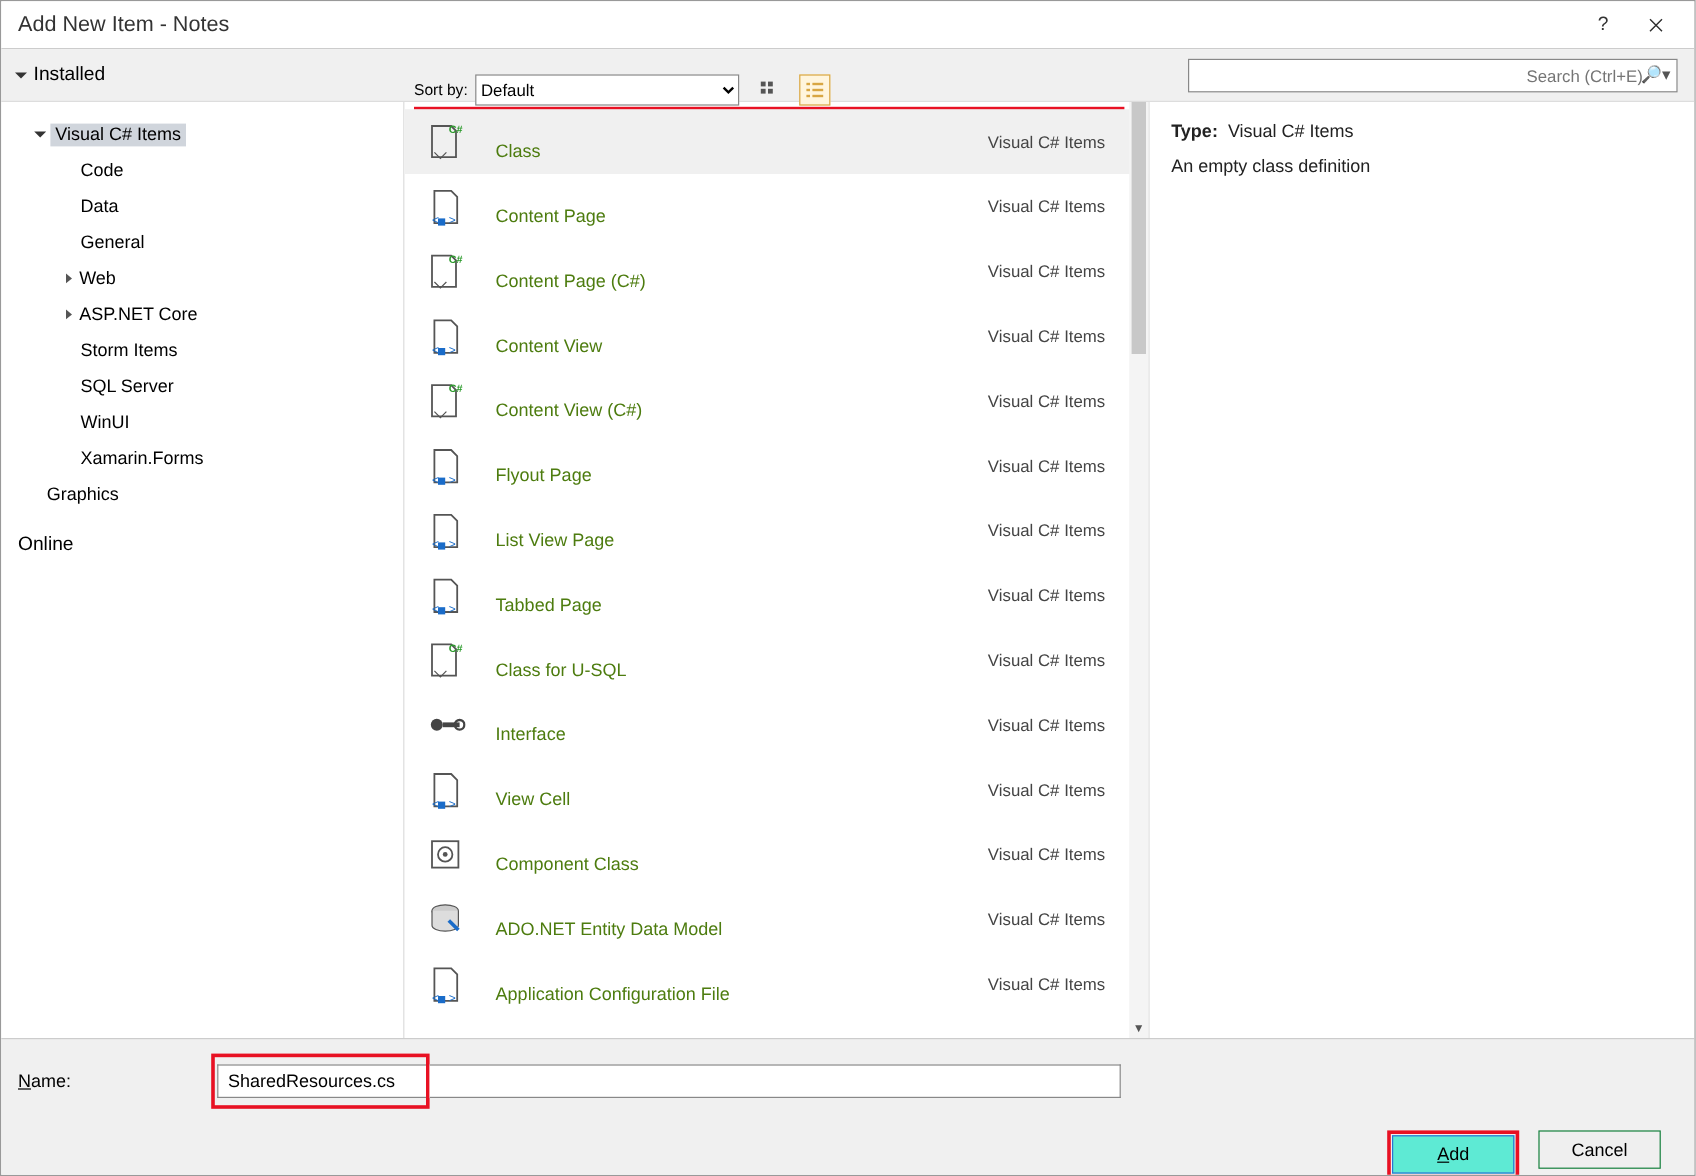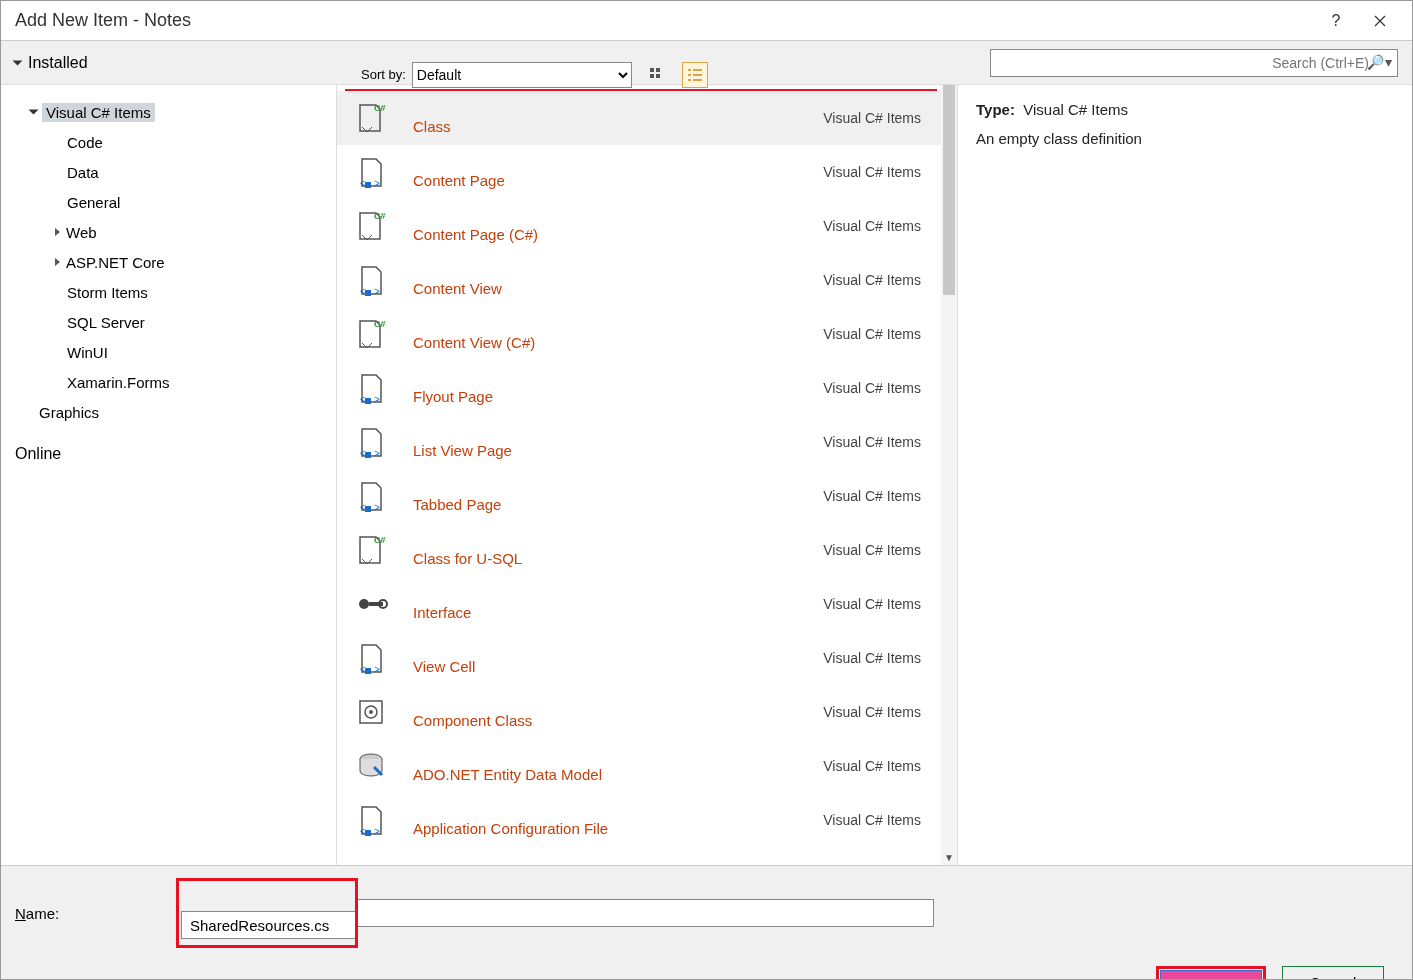--- a/index.html
+++ b/index.html
@@ -28,21 +28,21 @@
   height: 44px;
   background: #f0f0f0;
   border-bottom: 1px solid #ddd;
   display: flex;
   align-items: center;
   padding-left: 14px;
   position: relative;
 }
 .topbar .installed-hdr { font-size: 16px; }
 .topbar .tri { display:inline-block; width:0; height:0; border-left:5px solid #333; border-top:5px solid transparent; border-bottom:5px solid transparent; transform: rotate(90deg); margin-right:8px; }
-.topbar .sortby { position:absolute; left:360px; display:flex; align-items:center; gap:6px;margin-top:24px; }
+.topbar .sortby { position:absolute; left:344px; display:flex; align-items:center; gap:6px;margin-top:24px; }
 .topbar .sortby select { height:26px; width:220px; font-size:14px; border:1px solid #888; background:#fff; }
 .topbar .viewbtn { width:26px; height:26px; border:1px solid transparent; display:flex; align-items:center; justify-content:center; margin-left:6px; }
 .topbar .viewbtn.active { border:1px solid #d8a642; background:#fff5dd; }
 .topbar .search { position:absolute; right:14px; top:8px; width:408px; }
 .topbar .search input { width:100%; height:28px; border:1px solid #888; padding:0 28px 0 8px; font-size:14px; color:#555;text-align:right; }
 .topbar .search .si { position:absolute; right:6px; top:5px; font-size:14px; color:#555; }
 
 .main {
   display: flex;
   height: 780px;
@@ -78,21 +78,21 @@
 .listitems { padding-top:6px; }
 .row {
   height: 54px;
   display:flex;
   align-items:center;
   padding: 0 24px 0 14px;
   position: relative;
 }
 .row.sel { background:#f0f0f0; }
 .row .iconbox { width: 40px; height:40px; margin-right: 22px; display:flex; align-items:center; justify-content:center; }
-.row .name { font-size:15px; color:#c2410c; flex:0 0 380px;margin-top:16px; }
+.row .name { font-size:15px; color:#4d7c0f; flex:0 0 380px;margin-top:16px; }
 .row .cat { font-size:14px; color:#444; margin-left:auto; margin-right:12px; }
 .hilite-row { position:absolute; left:8px; right:20px; top:4px; height:56px; border:3px solid #e81123; pointer-events:none; }
 
 .detail {
   flex:1;
   padding: 16px 18px;
   font-size: 15px;
   color: #222;
 }
 .detail .trow { margin-bottom: 12px; }
@@ -103,21 +103,21 @@
   padding: 12px 14px 8px 14px;
   background:#f0f0f0;
 }
 .namefield { display:flex; align-items:center; }
 .namefield label { font-size:15px; width: 164px; }
 .namefield input { height:28px; width: 754px; border:1px solid #888; padding:0 8px; font-size:15px; background:#fff; }
 .hilite-name { border:3px solid #e81123; padding:6px 0 6px 2px; display:inline-block; margin-left:-3px; }
 
 .btns { display:flex; gap:16px; justify-content:flex-end; padding: 18px 14px 8px 0; }
 .btn-main { width:102px; height:32px; border:1px solid #15803d; background:#efefef; font-size:15px; }
-.btn-main.primary { background:#ec4899; border:1px solid #2a72d4; }
+.btn-main.primary { background:#5eead4; border:1px solid #2a72d4; }
 .hilite-add { border:3px solid #e81123; display:inline-block; padding:1px; }
 
 svg { display:block; }
 </style>
 </head>
 <body>
 
 <div class="titlebar">
   <span class="title">Add New Item - Notes</span>
   <span class="spacer"></span>
@@ -383,21 +383,21 @@
   <div class="detail">
     <div class="trow"><b>Type:</b>&nbsp; <span>Visual C# Items</span></div>
     <div>An empty class definition</div>
   </div>
 </div>
 
 <div class="bottom">
   <div class="namefield">
     <label><span style="text-decoration:underline">N</span><span>ame:</span></label>
     <span class="hilite-name">
-      <input style="width: 174px; border-right: none; margin-top: 24px;" value="SharedResources.cs">
+      <input style="width: 174px; border-right: none;" value="SharedResources.cs">
     </span>
       <input style="width: 576px; height: 28px; border-top: 1px solid rgb(136, 136, 136); border-right: 1px solid rgb(136, 136, 136); border-bottom: 1px solid rgb(136, 136, 136); border-image: initial; border-left: none; padding: 0px 8px; font-size: 15px; background: rgb(255, 255, 255);">
   </div>
   <div class="btns">
     <span class="hilite-add">
       <button class="btn-main primary"><span style="text-decoration:underline">A</span><span>dd</span></button>
     </span>
     <button class="btn-main">Cancel</button>
   </div>
 </div>

